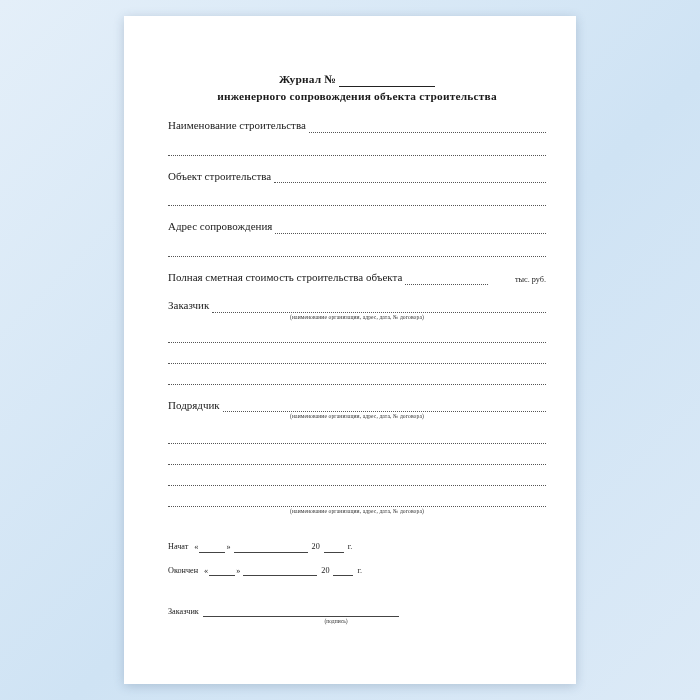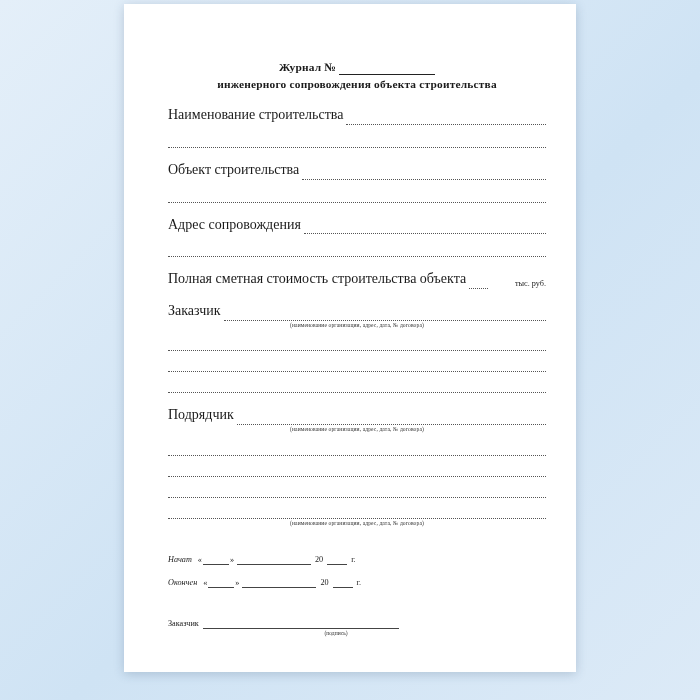--- a/index.html
+++ b/index.html
@@ -16,21 +16,21 @@
   #stage {
     position: relative;
     width: 700px;
     height: 700px;
     background: linear-gradient(135deg, #e4eff9 0%, #cfe3f4 55%, #dceaf7 100%);
   }
   
   #sheet {
     position: absolute;
     left: 124px;
-    top: 4px;
+    top: 16px;
     width: 452px;
     height: 668px;
     background: #ffffff;
     box-shadow: 0 2px 10px rgba(40, 70, 100, 0.22);
   }
   .page-inner {
     position: absolute;
     left: 44px;
     top: 56px;
     right: 30px;
@@ -56,21 +56,21 @@
   }
 
   .row {
     position: relative;
     display: flex;
     align-items: flex-end;
     margin-top: 13px;
   }
   .row .lbl {
     white-space: nowrap;
-    font-size: 14px;
+    font-size: 11px;
     padding-right: 3px;
   }
   .row .fill {
     flex: 1 1 auto;
     border-bottom: 1px dotted #555;
     height: 9px;
   }
   .row .tail {
     white-space: nowrap;
     padding-left: 3px;
@@ -91,21 +91,21 @@
     letter-spacing: 0.1px;
   }
 
   .dates { margin-top: 26px; }
   .dateline {
     display: flex;
     align-items: flex-end;
     margin-top: 12px;
     font-size: 8.2px;
   }
-  .dateline .lbl { padding-right: 5px; white-space: nowrap; font-style: italic; }
+  .dateline .lbl { padding-right: 5px; white-space: nowrap; }
   .dateline .q { padding: 0 1px; }
   .dateline .u-sm {
     display: inline-block;
     border-bottom: 1px solid #444;
     width: 26px;
     height: 9px;
   }
   .dateline .u-md {
     display: inline-block;
     border-bottom: 1px solid #444;

